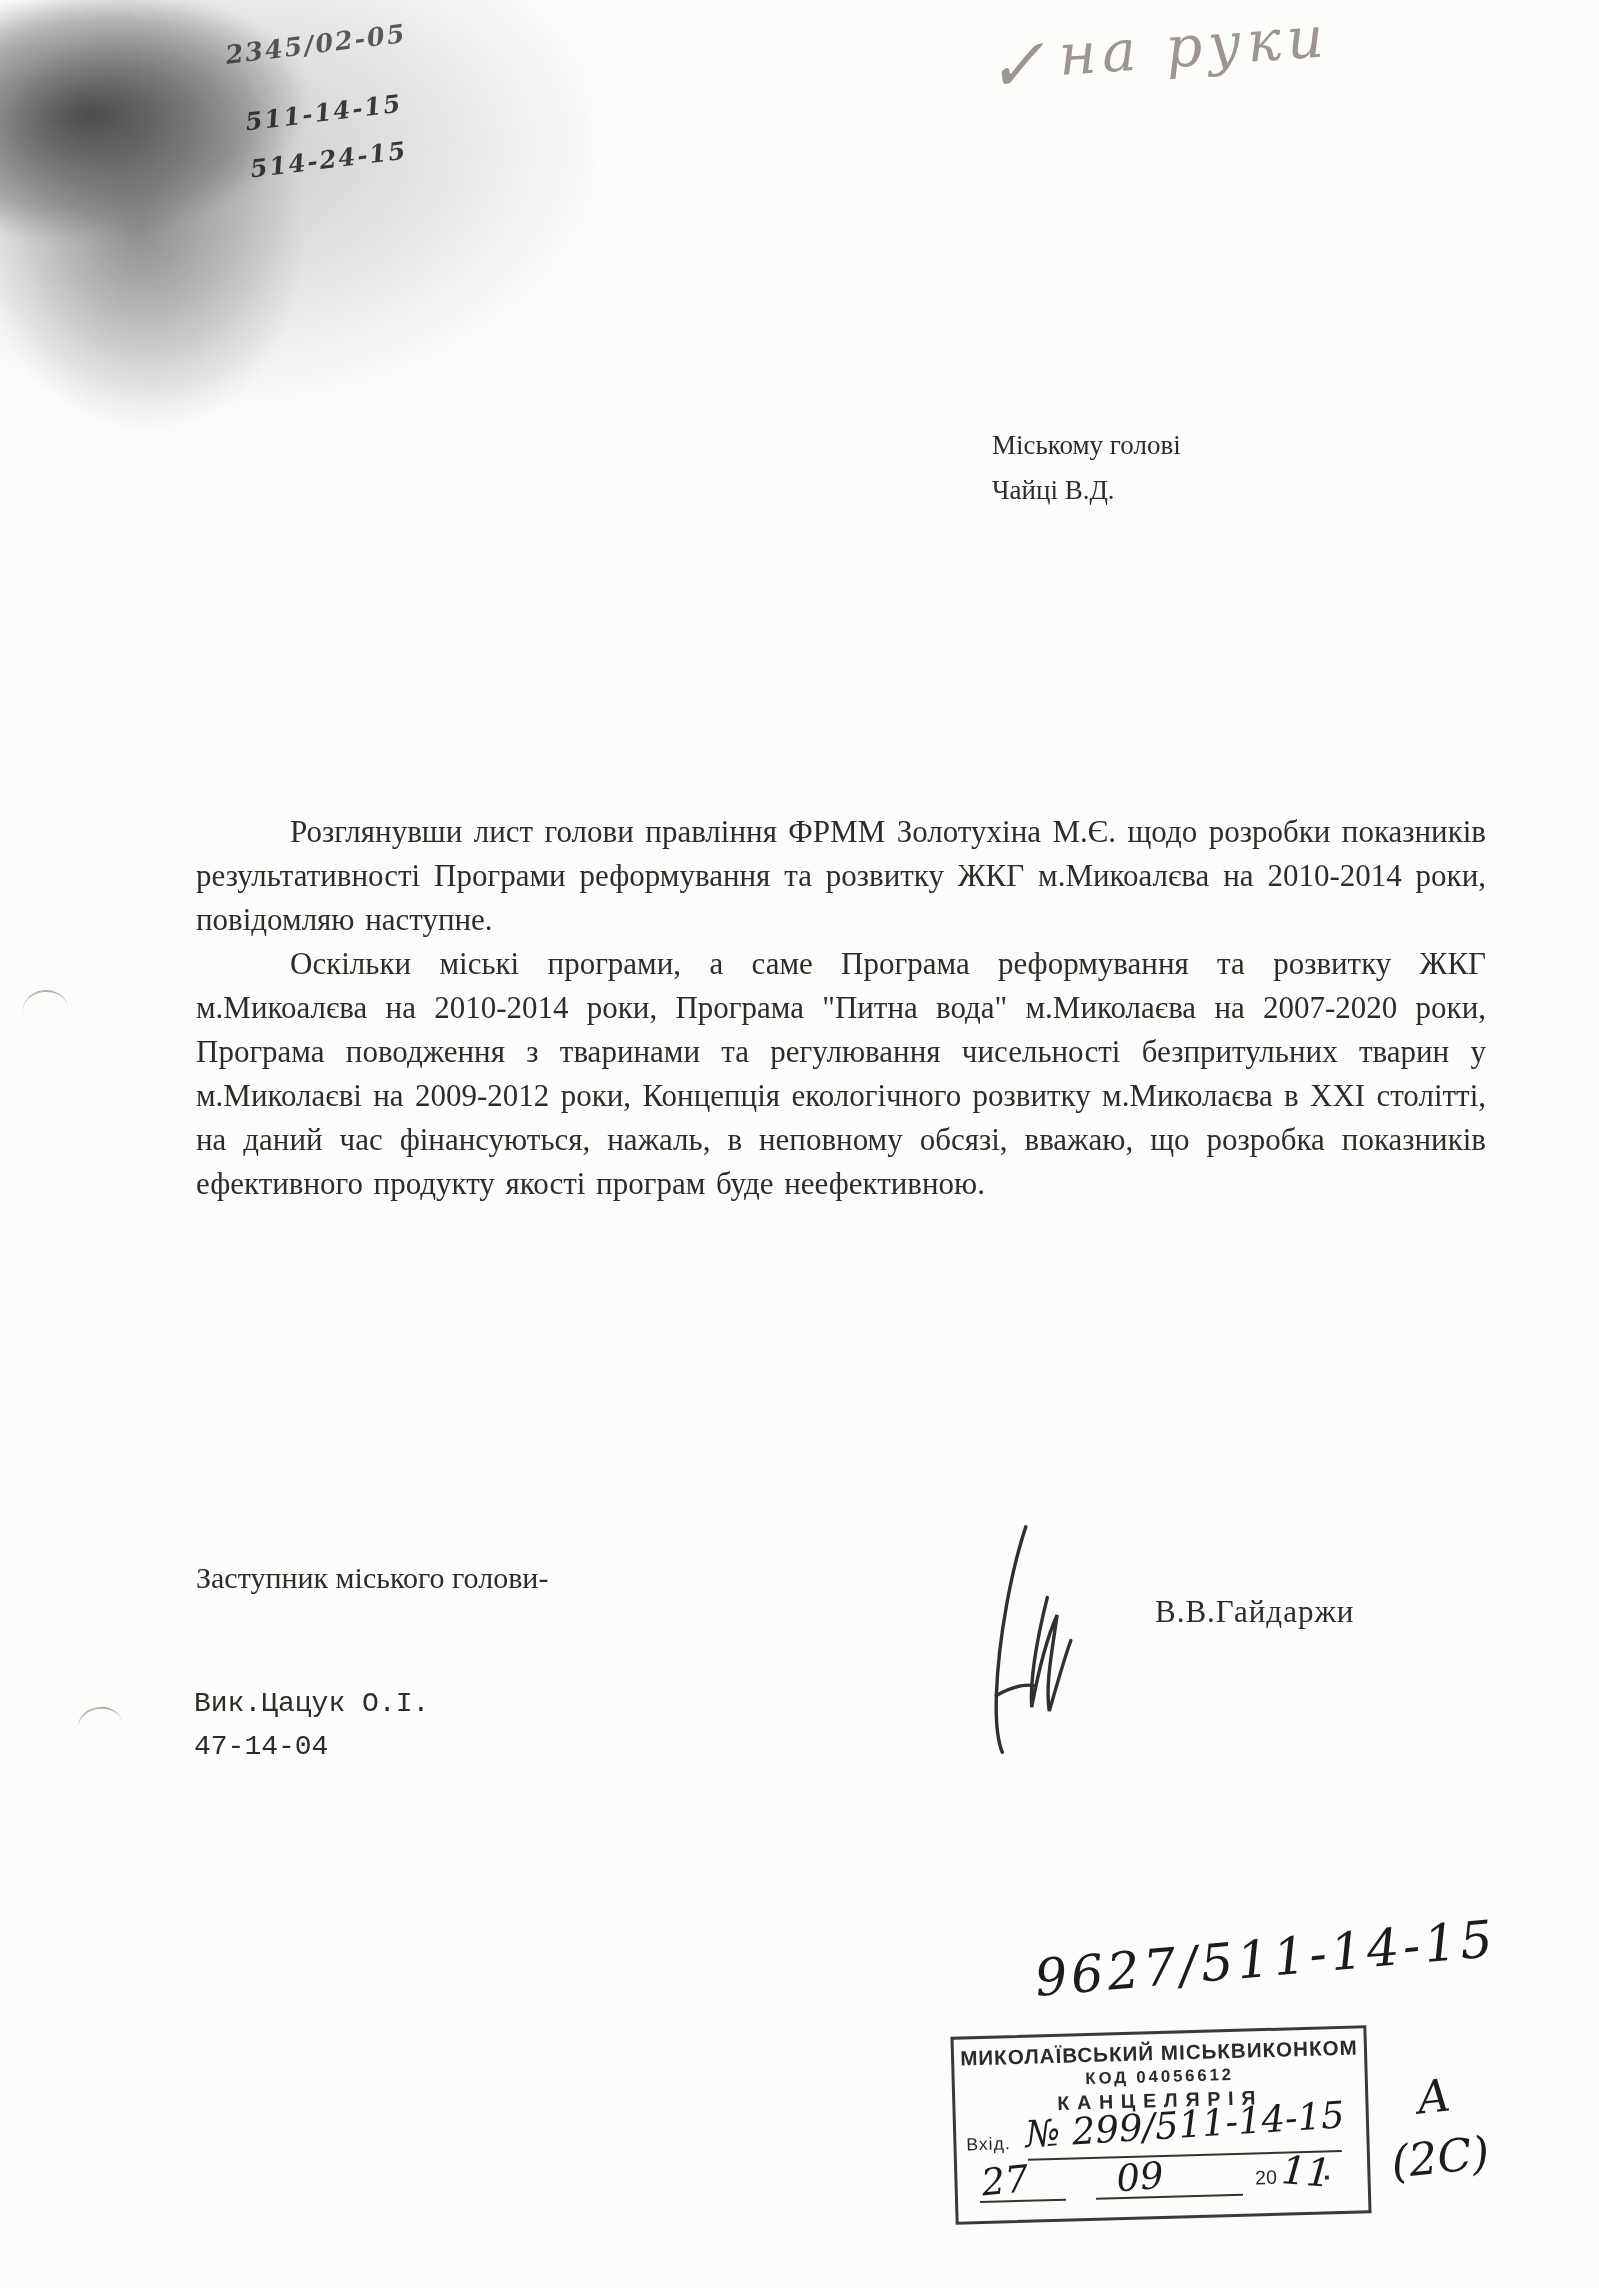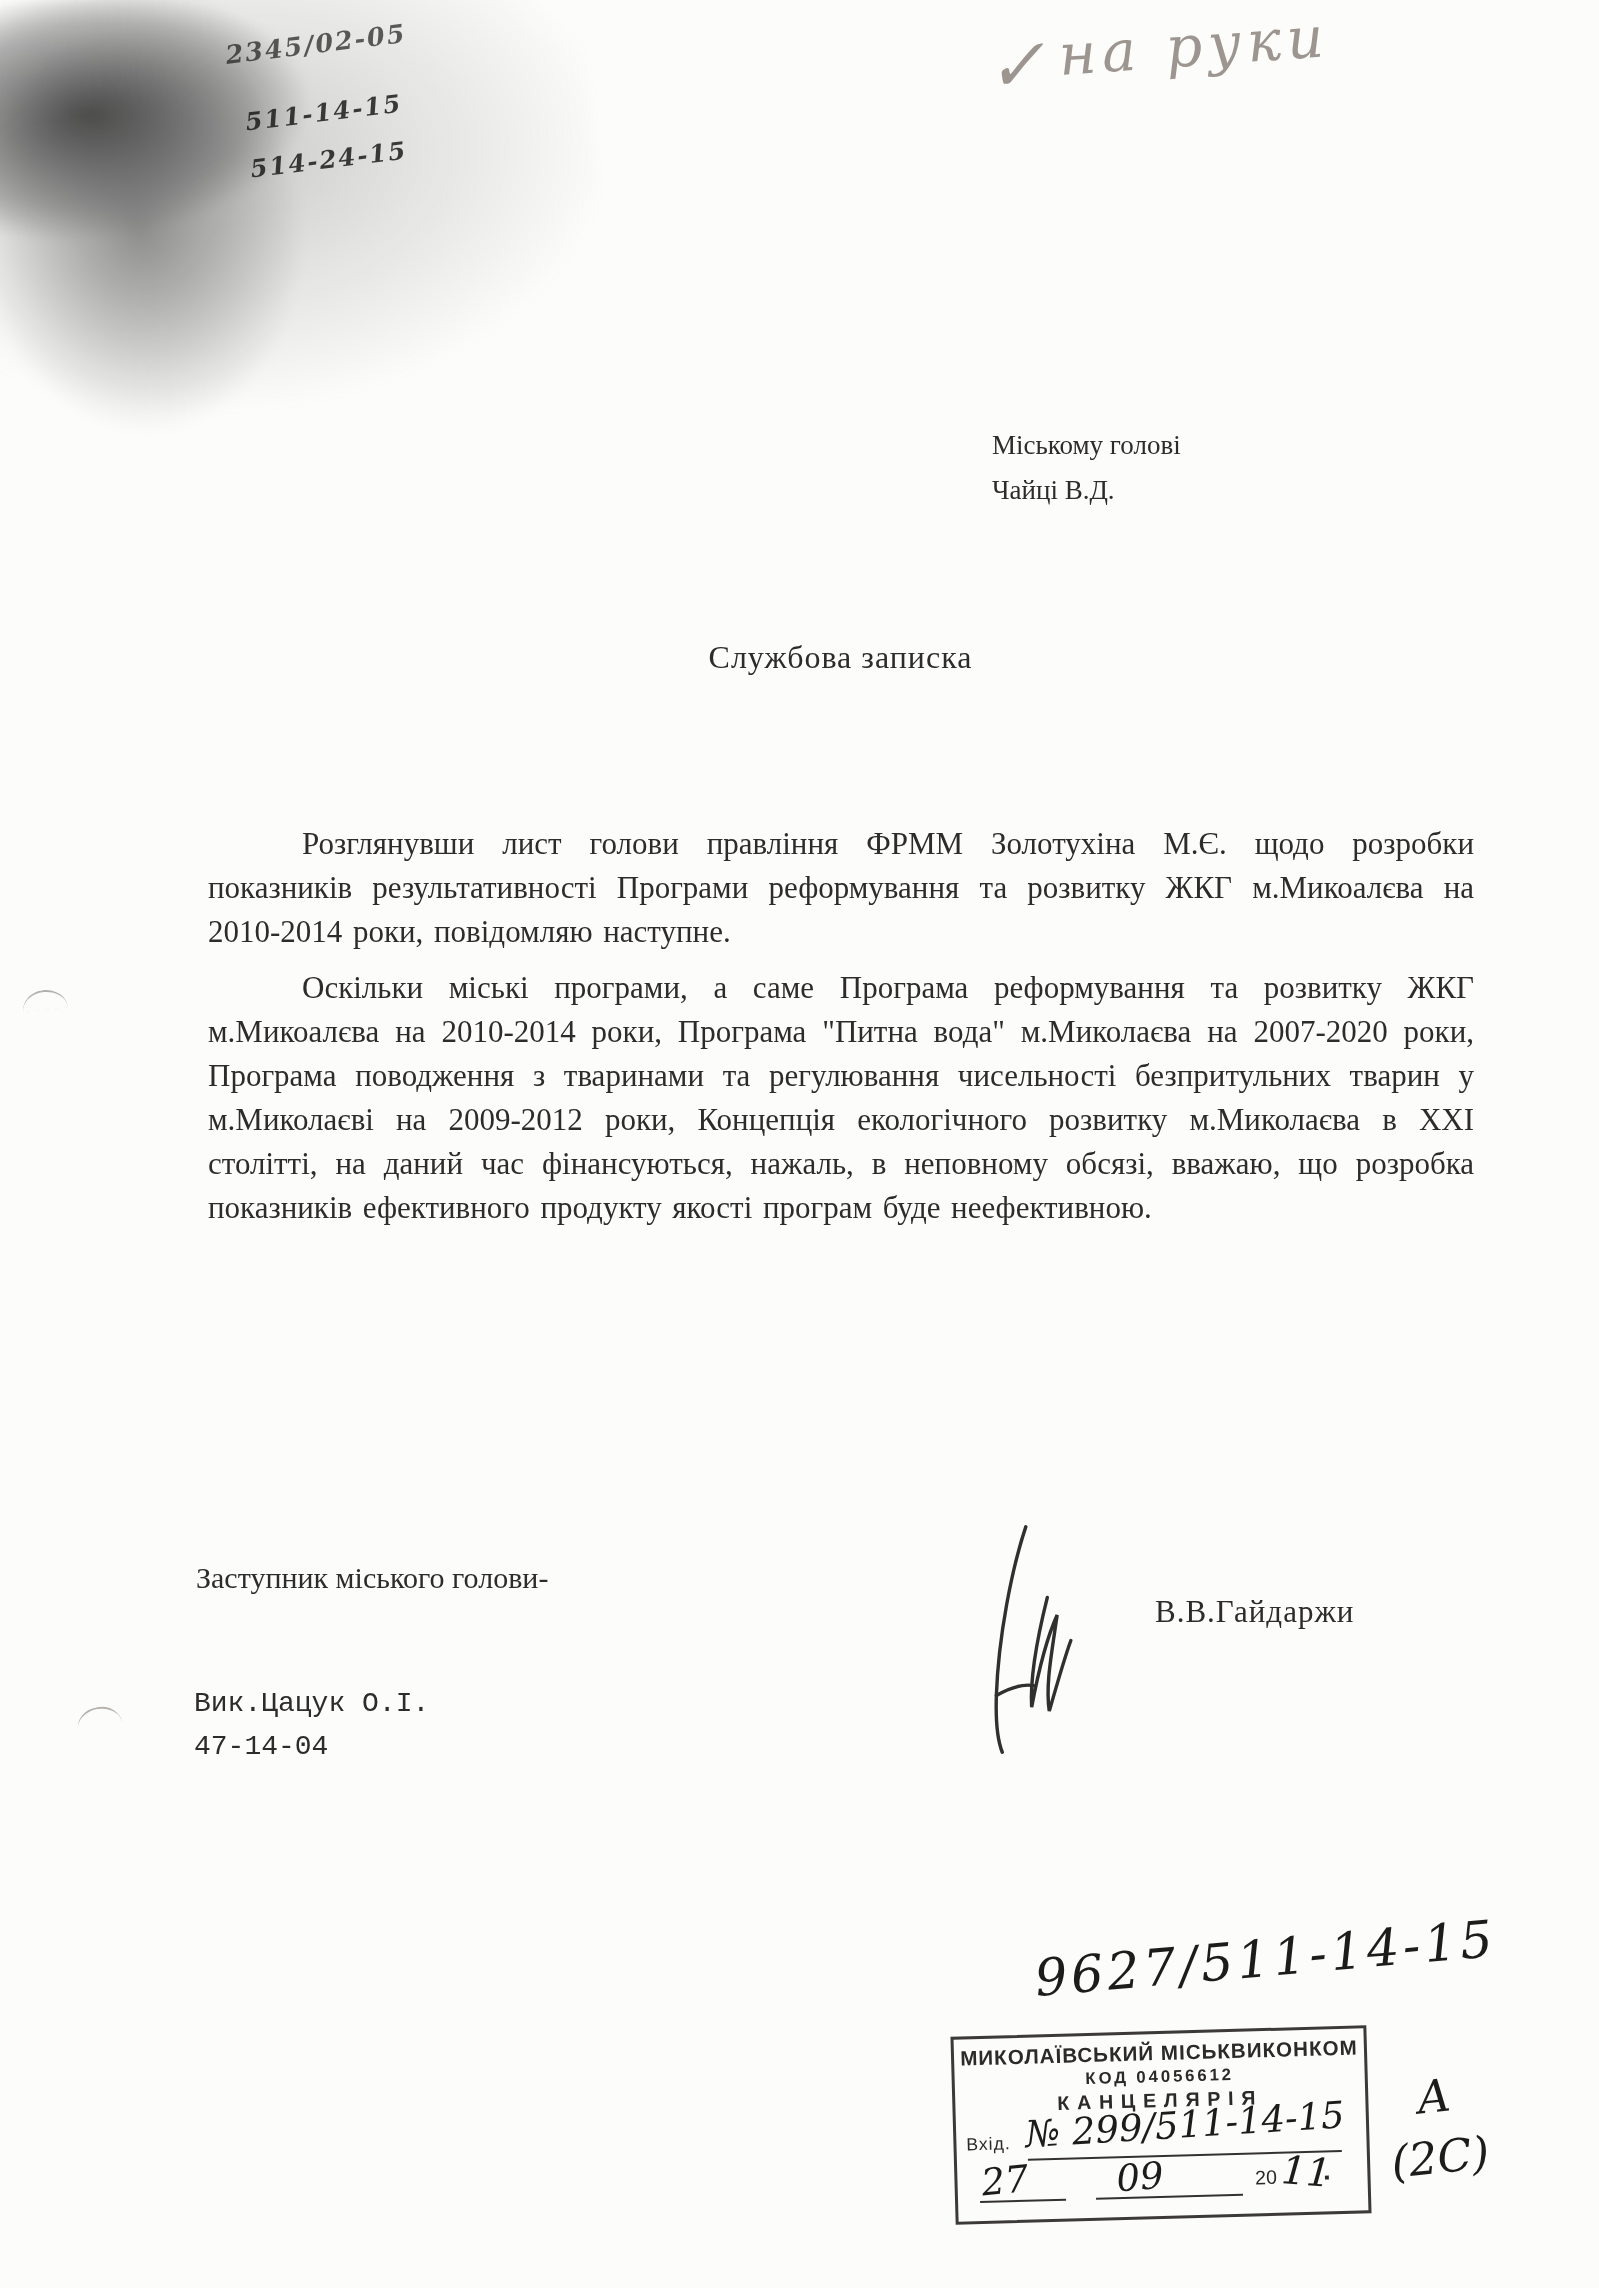--- a/index.html
+++ b/index.html
@@ -57,21 +57,21 @@
   }
   .doc-title{
     position:absolute;left:196px;top:639px;width:1289px;
     text-align:center;font-size:32px;letter-spacing:1px;
   }
   .body-text{
     position:absolute;left:196px;top:810px;width:1290px;
     font-size:31px;line-height:44px;
     text-align:justify;
   }
-  .body-text p{margin:12px;text-indent:94px;word-spacing:2.9px;}
+  .body-text p{margin:0;text-indent:94px;word-spacing:2.9px;}
   .sig-block{
     position:absolute;left:196px;top:1556px;
     font-size:30px;line-height:43px;
   }
   .sig-name{
     position:absolute;left:1155px;top:1549px;
     font-size:31px;letter-spacing:1px;margin-top:45px;
   }
   .signature-svg{position:absolute;left:961px;top:1519px;}
   .executor{
@@ -136,21 +136,20 @@
   </div>
 
   <div class="margin-squiggle sq1"></div>
   <div class="margin-squiggle sq2"></div>
 
   <div class="addressee">
     <div>Міському голові</div>
     <div>Чайці В.Д.</div>
   </div>
 
-  <div class="doc-title">Службова записка</div>
 
   <div class="body-text">
     <p>Розглянувши лист голови правління ФРММ Золотухіна М.Є. щодо розробки показників результативності Програми реформування та розвитку ЖКГ м.Микоалєва на 2010-2014 роки, повідомляю наступне.</p>
     <p>Оскільки міські програми, а саме Програма реформування та розвитку ЖКГ м.Микоалєва на 2010-2014 роки,  Програма "Питна вода" м.Миколаєва на 2007-2020 роки, Програма поводження з тваринами та регулювання чисельності безпритульних тварин у м.Миколаєві на 2009-2012 роки, Концепція екологічного розвитку м.Миколаєва в XXI столітті, на даний час фінансуються, нажаль, в неповному обсязі, вважаю, що розробка показників ефективного продукту якості програм буде неефективною.</p>
   </div>
 
   <div class="sig-block">
     <div>Заступник міського голови-</div>
   </div>
 

